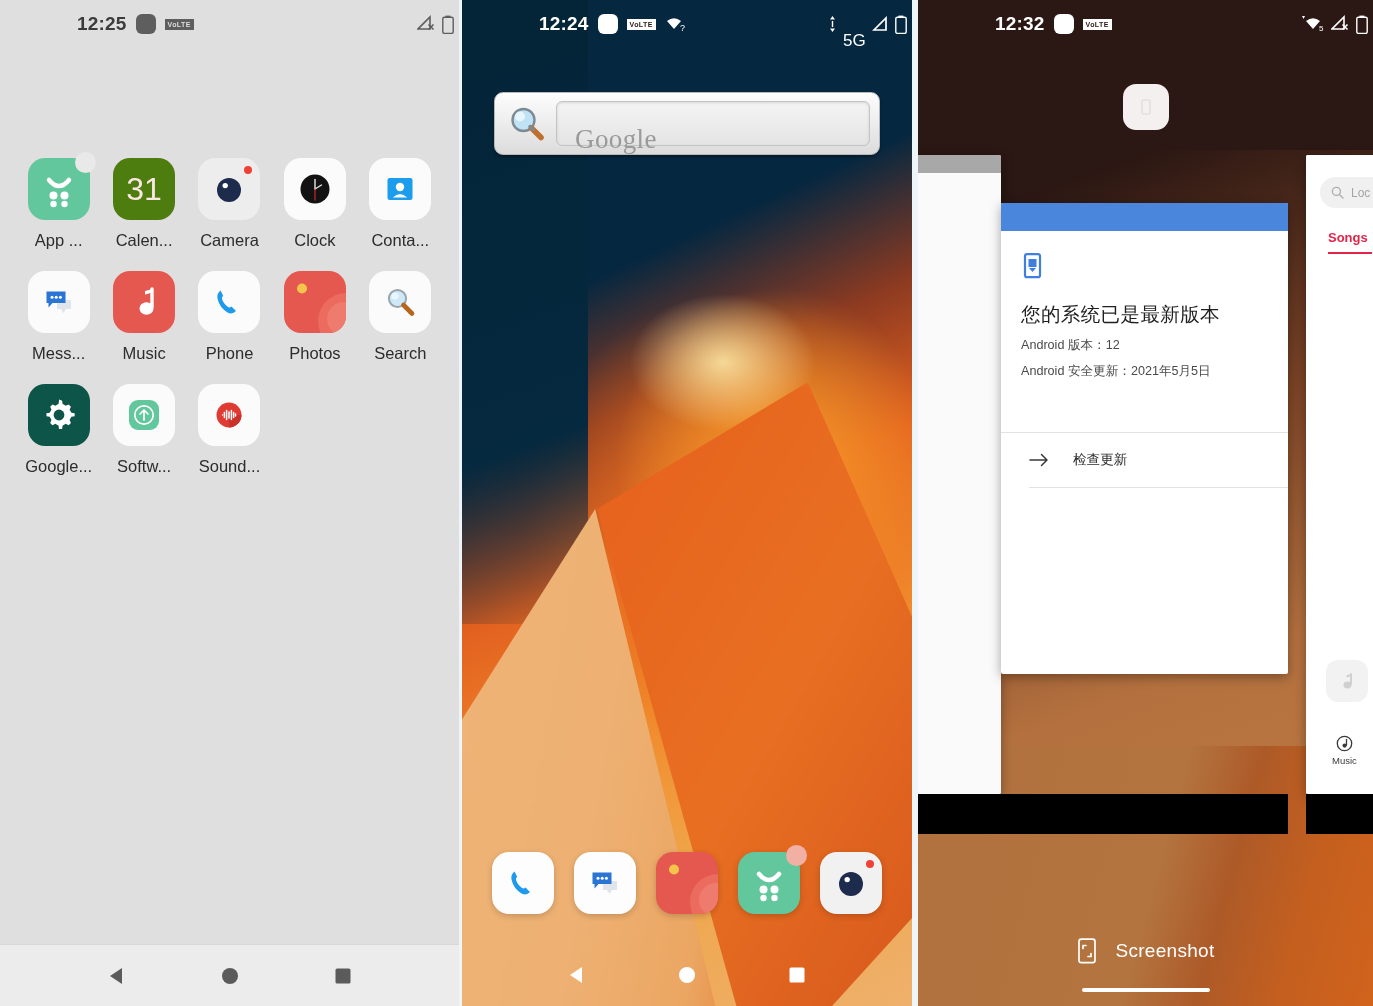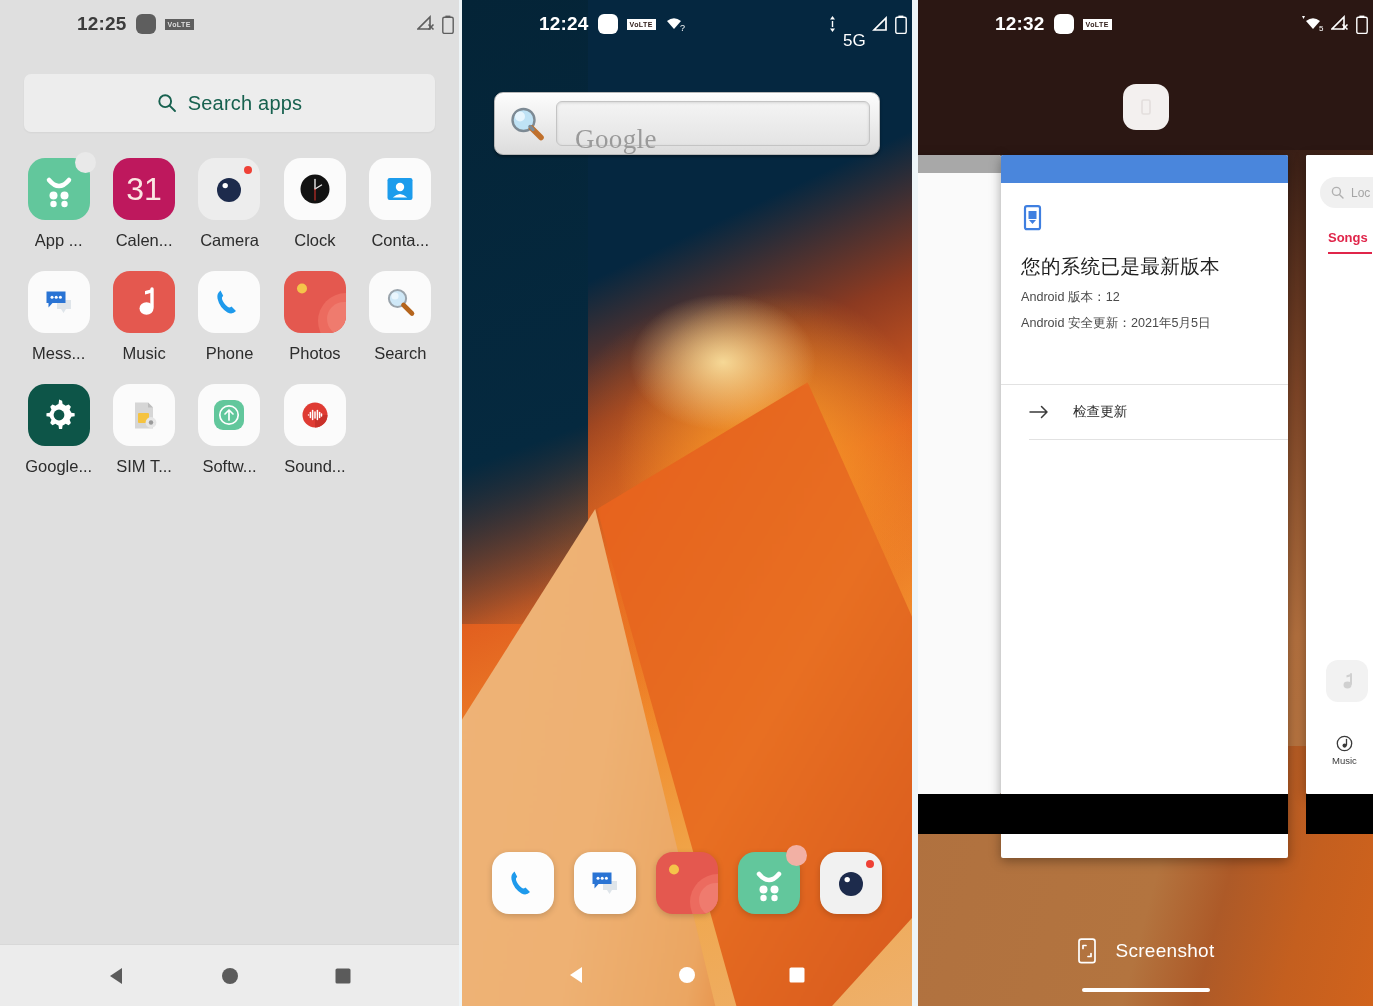--- a/index.html
+++ b/index.html
@@ -158,21 +158,21 @@
     width: 46px; height: 46px; border-radius: 13px; background: #f3f0ef;
     display: flex; align-items: center; justify-content: center;
   }
   .task-row { position: absolute; top: 155px; left: 0; right: 0; height: 639px; }
   .task-card {
     position: absolute; top: 0; background: #ffffff;
     border-radius: 2px; overflow: hidden;
     box-shadow: 0 3px 12px rgba(0,0,0,.35);
   }
   .task-left { left: -69px; width: 152px; height: 639px; }
-  .task-center { left: 83px; width: 287px; height: 703px; }
+  .task-center { left: 83px; width: 287px; height: 471px; margin-top: 48px; }
   .task-right { left: 388px; width: 152px; height: 639px; }
 
   .tc-header { height: 28px; background: #4a86dc; }
   .tc-body { padding: 22px 20px 0 20px; }
   .tc-title { font-size: 19.5px; color: #1f1f1f; margin-top: 18px; letter-spacing: .4px; }
   .tc-line { font-size: 12.6px; color: #4a4a4a; margin-top: 9px; }
   .tc-divider { height: 1px; background: #e2e2e2; margin: 52px 0 0 0; }
   .tc-action { display: flex; align-items: center; gap: 24px; padding: 18px 0 18px 0; }
   .tc-action .txt { font-size: 13.6px; color: #2a2a2a; }
   .tc-action-wrap { margin: 0 0 0 28px; border-bottom: 1px solid #e2e2e2; text-align: right; }
@@ -239,48 +239,39 @@
         </span>
         <span class="ic">
           <svg width="12" height="19" viewBox="0 0 12 19">
               <rect x="3.4" y="0.6" width="5" height="1.6" fill="#5e5e5e"></rect>
               <rect x="0.8" y="2.2" width="10.4" height="16.2" rx="1.6" fill="none" stroke="#5e5e5e" stroke-width="1.4"></rect>
             </svg>
         </span>
       </div>
     </div>
 
-    <div class="drawer-search">
-      <span class="ic">
-        <svg width="20" height="20" viewBox="0 0 20 20">
-            <circle cx="8.2" cy="8.2" r="5.9" fill="none" stroke="#17614f" stroke-width="1.9"></circle>
-            <path d="M12.6 12.6 L18 18" stroke="#17614f" stroke-width="1.9" stroke-linecap="round"></path>
-          </svg>
-      </span>
-      <span class="lbl">Search apps</span>
-    </div>
 
     <div class="app-grid">
 
       <div class="app-cell">
         <div class="app-icon" style="background:#62c79c">
           <svg width="38" height="38" viewBox="0 0 38 38">
             <path d="M9 10 Q19 22 29 10" fill="none" stroke="#fff" stroke-width="4.5" stroke-linecap="round"></path>
             <circle cx="13.5" cy="25.5" r="4" fill="#fff"></circle>
               <circle cx="24.5" cy="25.5" r="4" fill="#fff"></circle>
             <circle cx="13.5" cy="34" r="3.2" fill="#fff"></circle>
               <circle cx="24.5" cy="34" r="3.2" fill="#fff"></circle>
           </svg>
           <span class="badge-dot" style="width:21px;height:21px;right:-6px;top:-6px;background:#e9e9e9;"></span>
         </div>
         <div class="app-label">App ...</div>
       </div>
 
       <div class="app-cell">
-        <div class="app-icon" style="background:#be185d">
+        <div class="app-icon" style="background:#4d7c0f">
           <span style="font-size:32px;color:#fbe6e2;font-family:'Liberation Sans',sans-serif;">31</span>
         </div>
         <div class="app-label">Calen...</div>
       </div>
 
       <div class="app-cell">
         <div class="app-icon" style="background:#ededed">
           <svg width="34" height="34" viewBox="0 0 34 34">
             <circle cx="17" cy="18" r="12" fill="#1d2b4c"></circle>
               <circle cx="13.2" cy="13.6" r="2.7" fill="#ffffff"></circle>
@@ -372,32 +363,20 @@
       <div class="app-cell">
         <div class="app-icon" style="background:#0d5548">
           <svg width="38" height="38" viewBox="0 0 38 38">
             <path d="M19 3.5 l3.1 1.2 l.5 3.3 a11.8 11.8 0 0 1 3 1.75 l3.1 -1.3 l2.2 2.2 l-1.3 3.1 a11.8 11.8 0 0 1 1.75 3 l3.3 .5 l0 3.1 l-3.3 .5 a11.8 11.8 0 0 1 -1.75 3 l1.3 3.1 l-2.2 2.2 l-3.1 -1.3 a11.8 11.8 0 0 1 -3 1.75 l-.5 3.3 l-3.1 0 l-.5 -3.3 a11.8 11.8 0 0 1 -3 -1.75 l-3.1 1.3 l-2.2 -2.2 l1.3 -3.1 a11.8 11.8 0 0 1 -1.75 -3 l-3.3 -.5 l0 -3.1 l3.3 -.5 a11.8 11.8 0 0 1 1.75 -3 l-1.3 -3.1 l2.2 -2.2 l3.1 1.3 a11.8 11.8 0 0 1 3 -1.75 l.5 -3.3 z" fill="#ffffff"></path>
             <circle cx="19" cy="19" r="5.4" fill="#0d5548"></circle>
           </svg>
         </div>
         <div class="app-label">Google...</div>
       </div>
 
-      <div class="app-cell">
-        <div class="app-icon" style="background:#fbfbfb">
-          <svg width="34" height="34" viewBox="0 0 34 34">
-            <path d="M8 4.5 h13 l5 5 v21 h-18 z" fill="#d6d6d6"></path>
-            <path d="M21 4.5 l5 5 h-5 z" fill="#bdbdbd"></path>
-            <rect x="11" y="15" width="11" height="10" rx="1" fill="#f5c340"></rect>
-            <circle cx="24" cy="24.5" r="5.4" fill="#e6e6e6"></circle>
-            <circle cx="24" cy="24.5" r="2.2" fill="#9a9a9a"></circle>
-          </svg>
-        </div>
-        <div class="app-label">SIM T...</div>
-      </div>
 
       <div class="app-cell">
         <div class="app-icon" style="background:#fbfbfb">
           <svg width="38" height="38" viewBox="0 0 38 38">
             <rect x="4" y="4" width="30" height="30" rx="9" fill="#62c79c"></rect>
             <circle cx="19" cy="19" r="9.2" fill="none" stroke="#ffffff" stroke-width="1.7"></circle>
             <path d="M19 24 L19 14 M15 18 L19 14 L23 18" fill="none" stroke="#ffffff" stroke-width="1.7" stroke-linecap="round" stroke-linejoin="round"></path>
           </svg>
         </div>
         <div class="app-label">Softw...</div>

